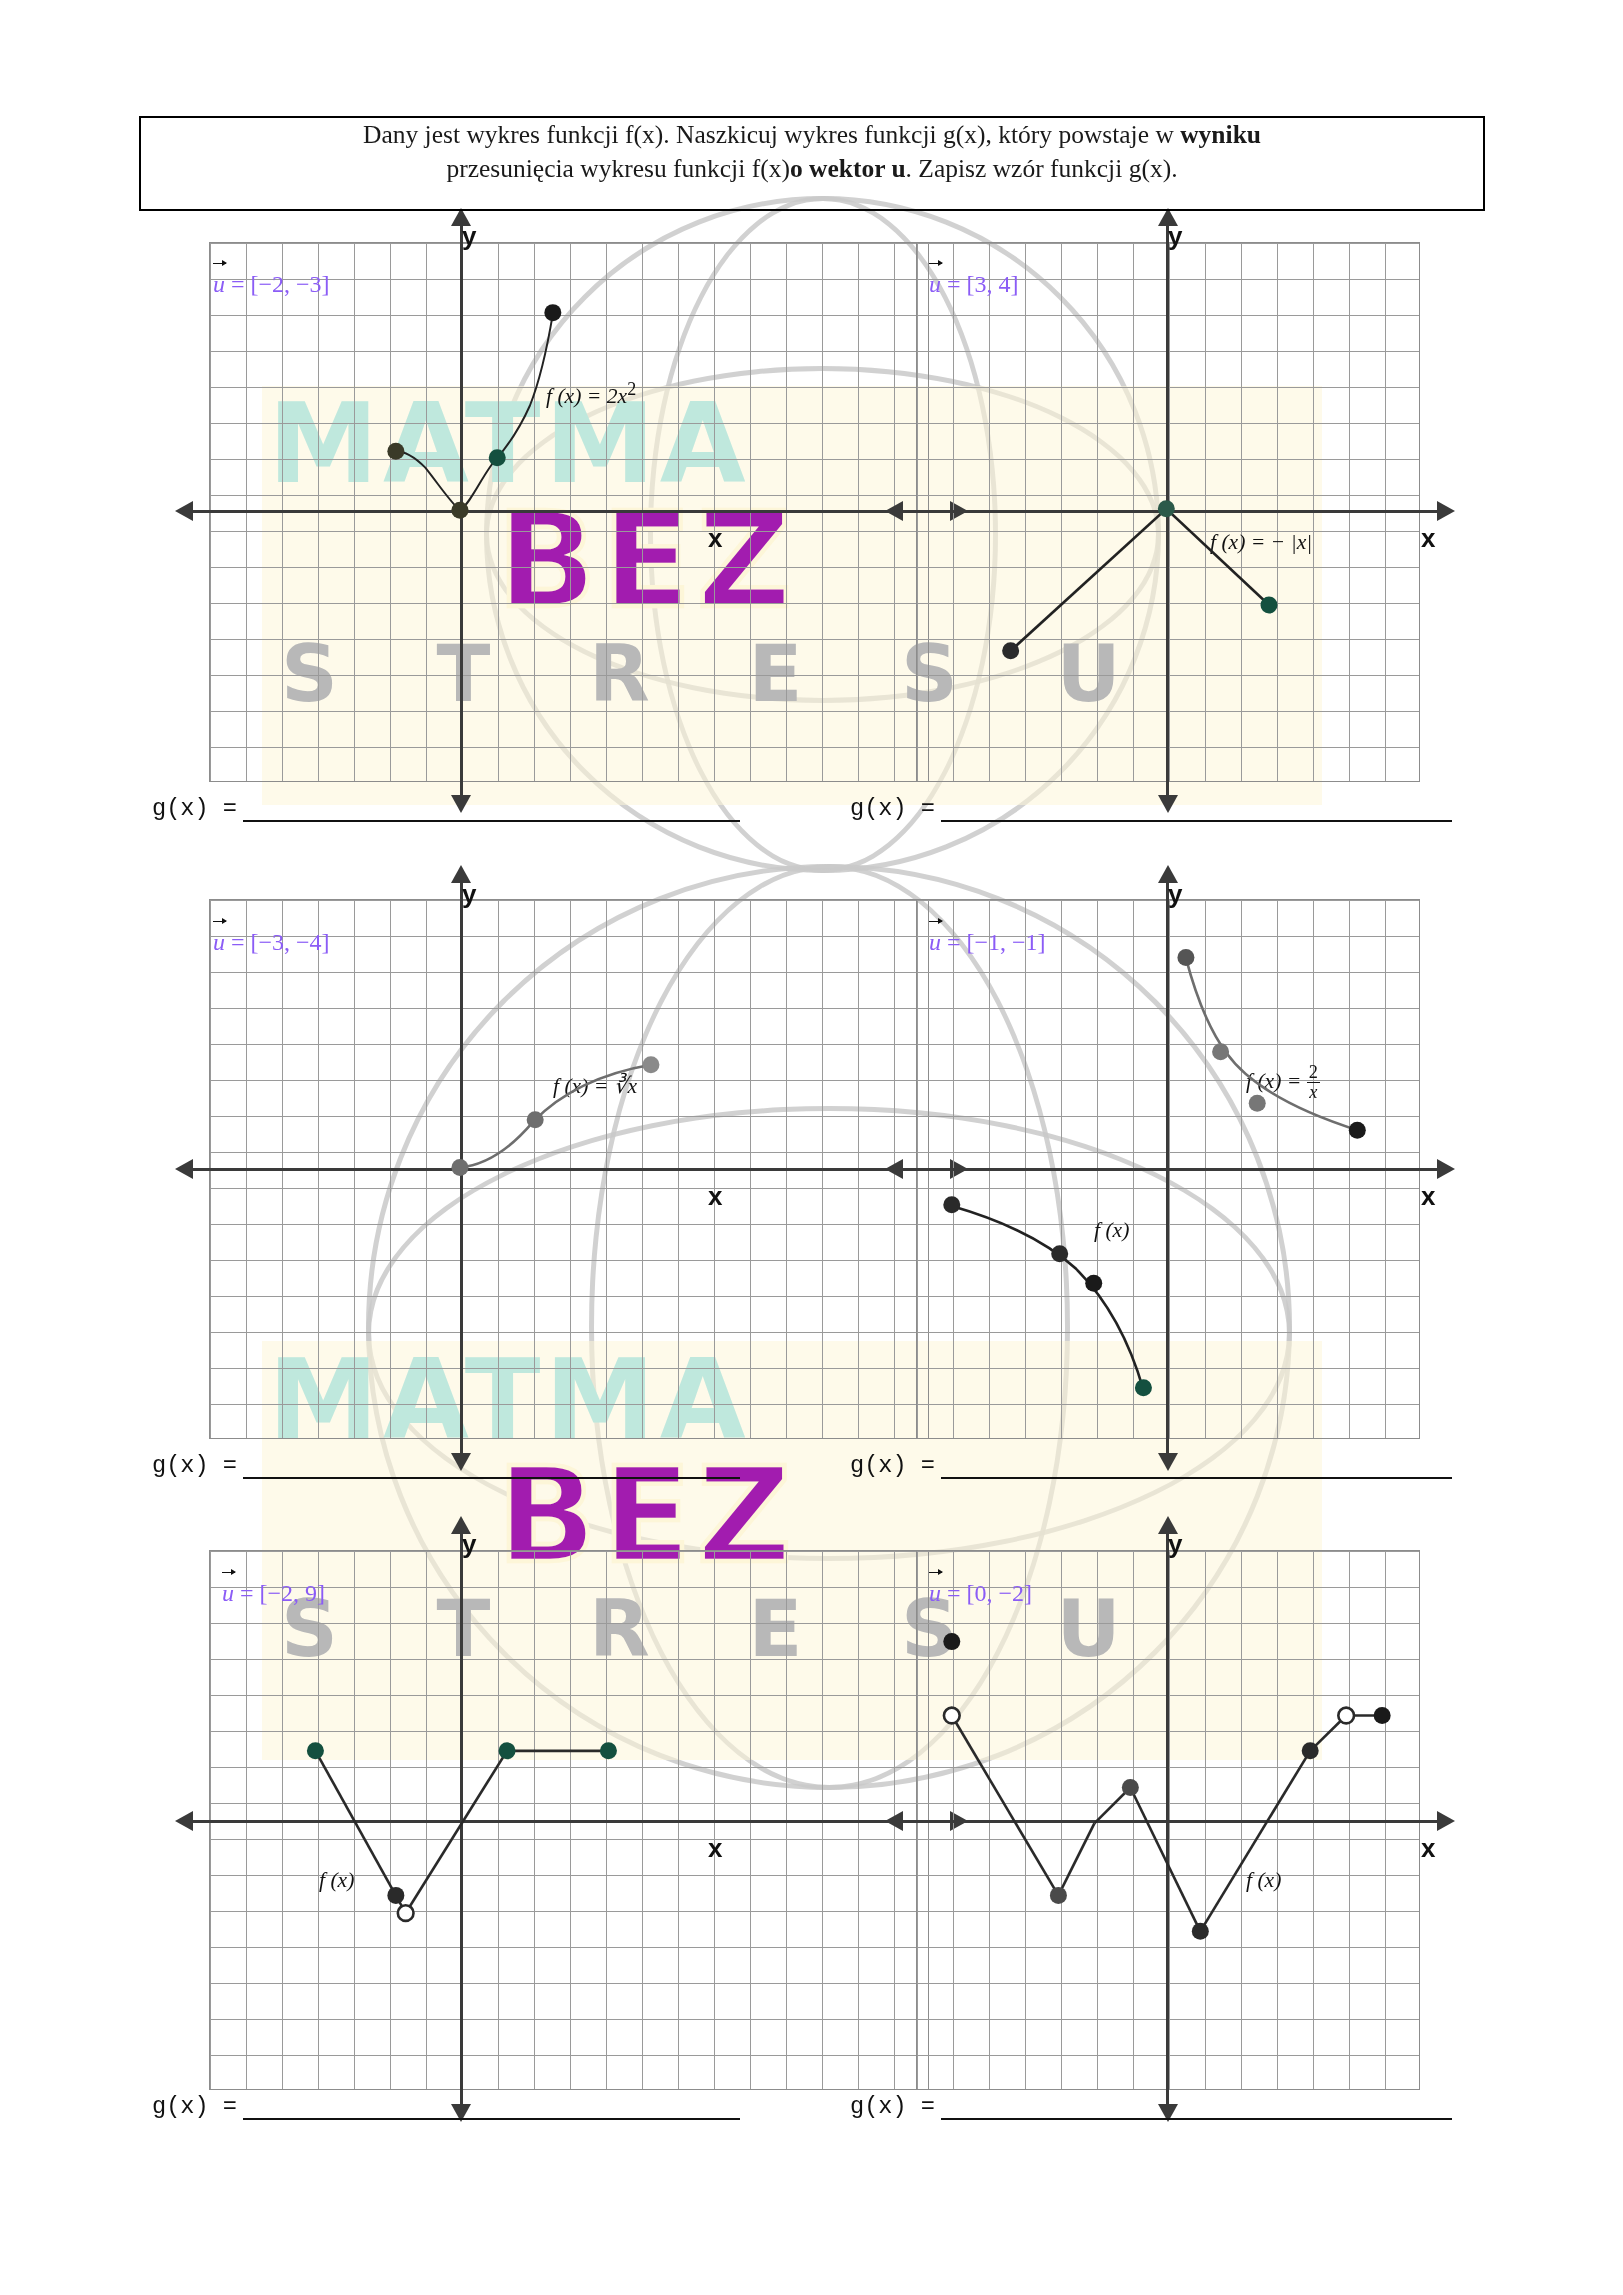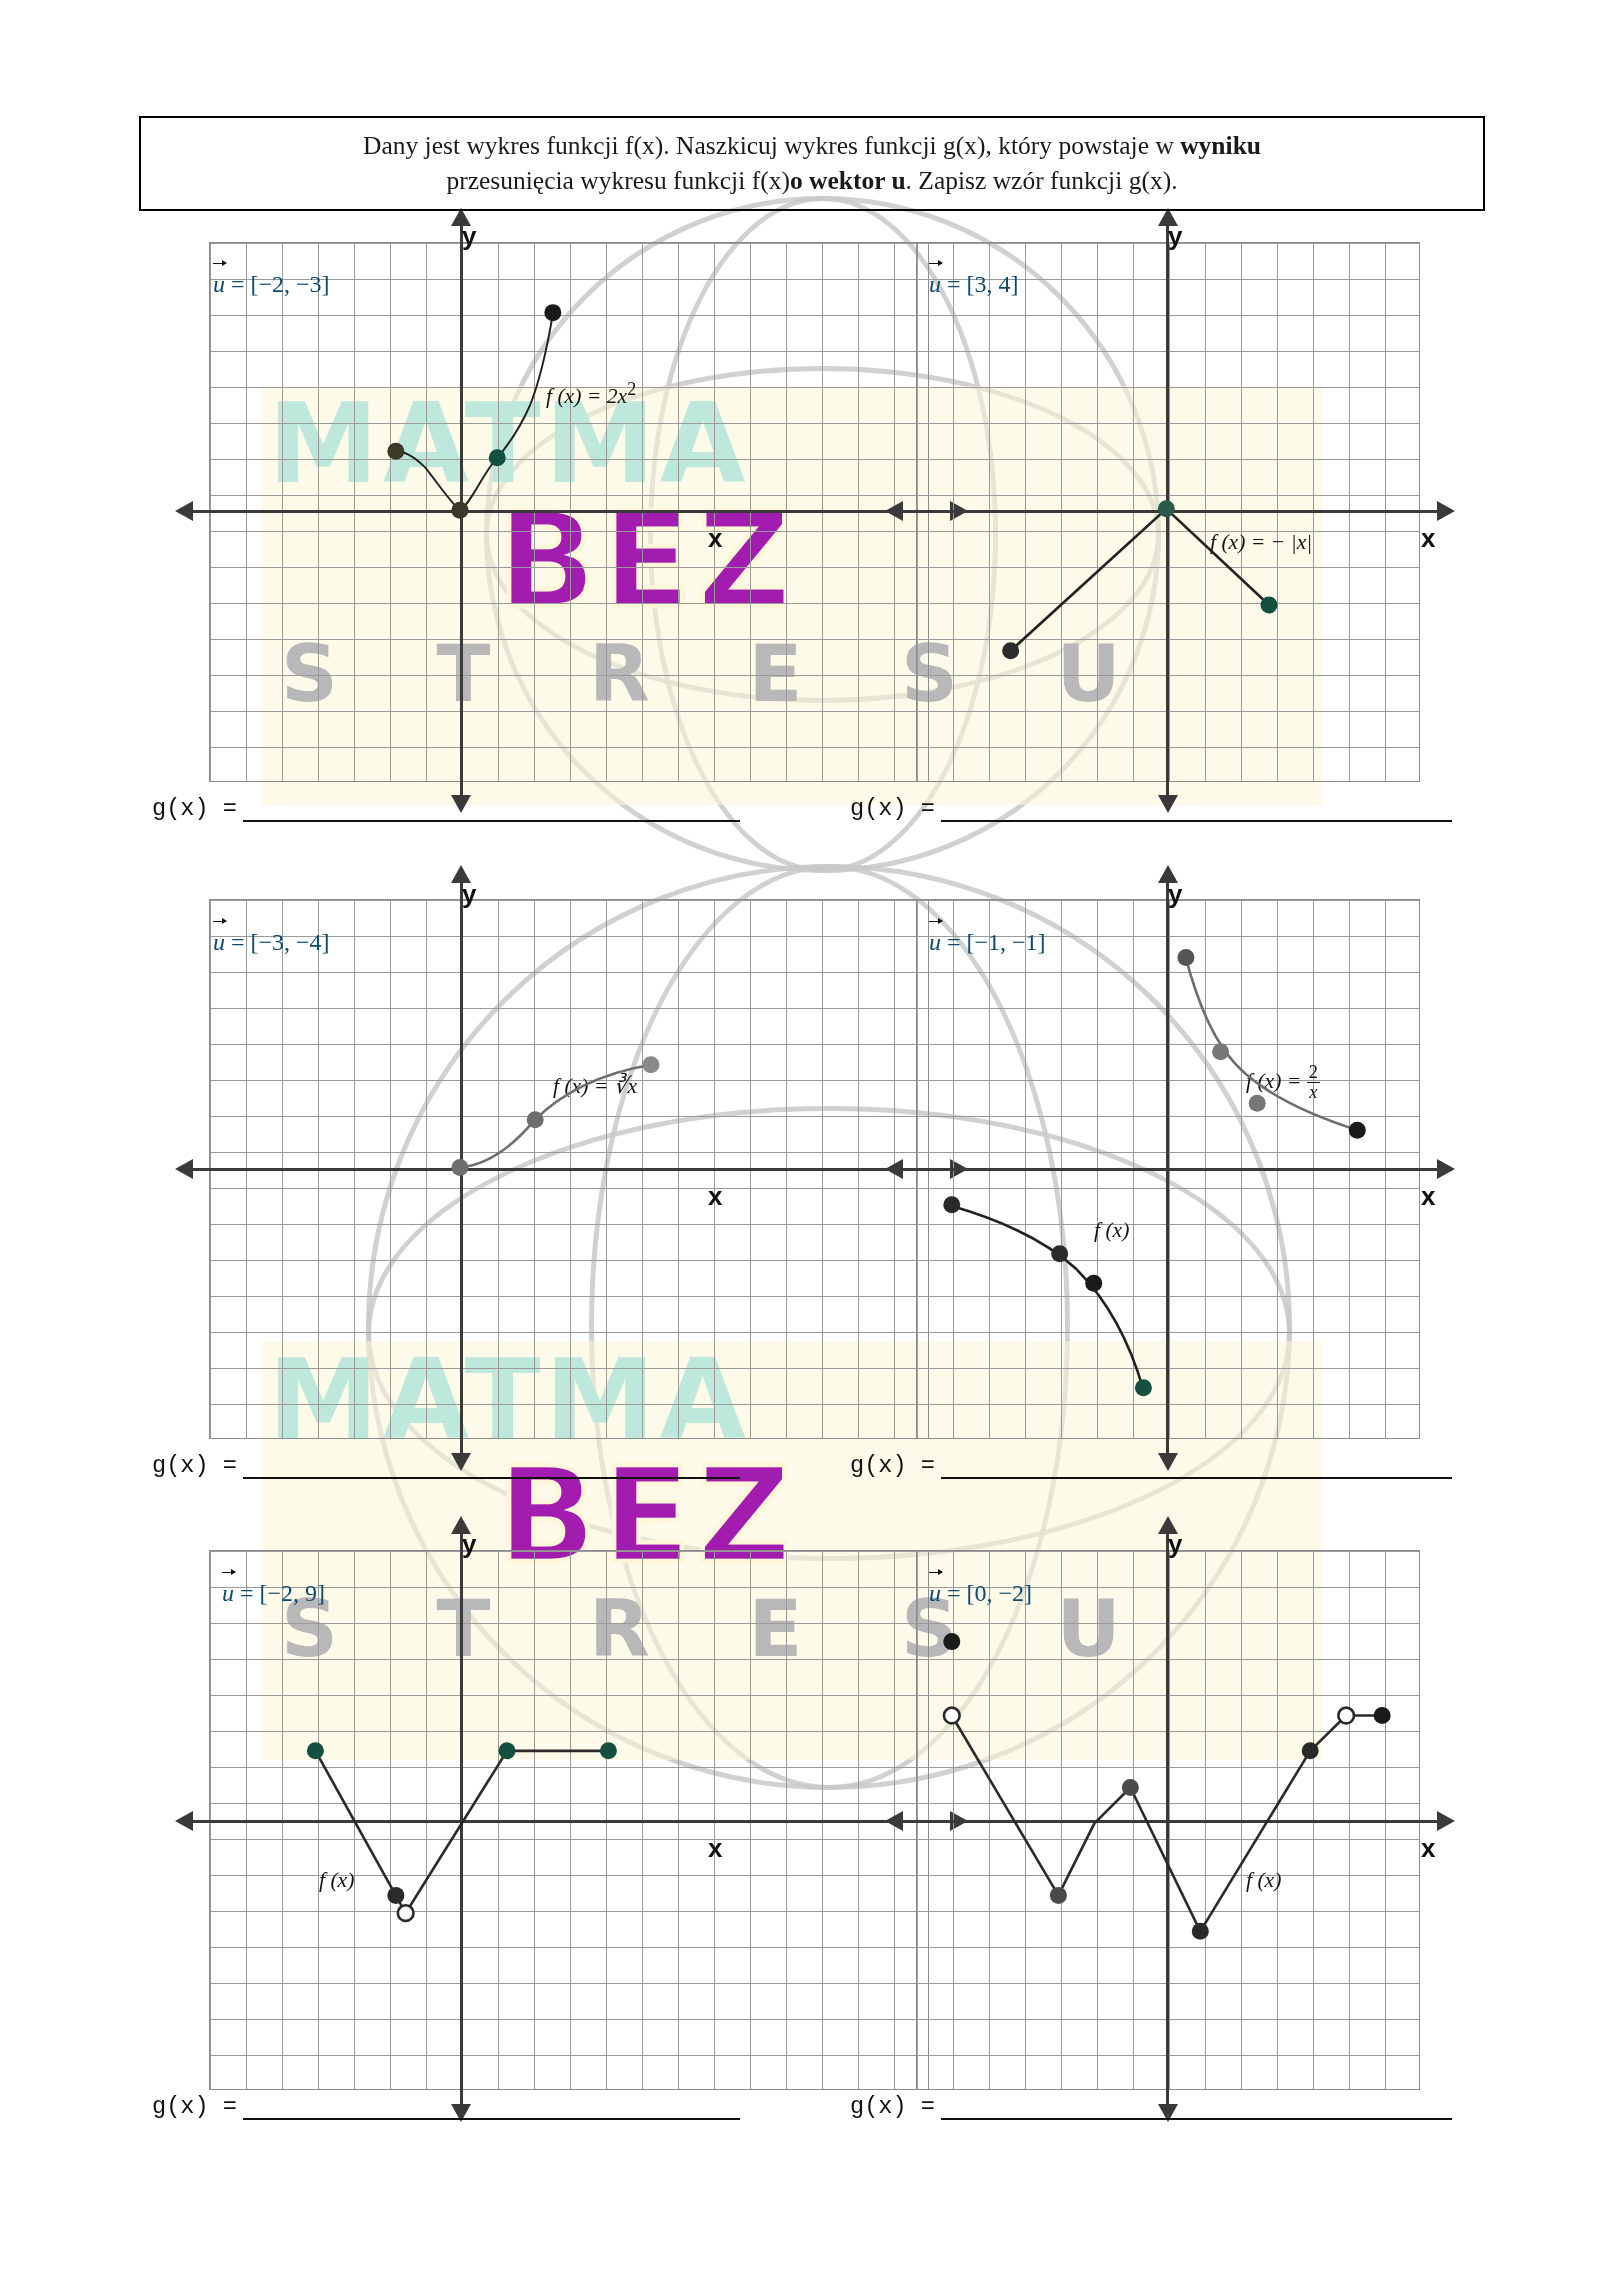--- a/index.html
+++ b/index.html
@@ -67,21 +67,20 @@
     top: 116px;
     width: 1346px;
     height: 95px;
     border: 2px solid #000;
     box-sizing: border-box;
     z-index: 5;
     background: transparent;
     display: flex;
     flex-direction: column;
     align-items: center;
-    justify-content: center;
   }
   .header-line {
     font-size: 25.5px;
     color: #1a1a1a;
     line-height: 1.35;
     text-align: center;
   }
   .header-line .b { font-weight: 700; }
 
   
@@ -131,21 +130,21 @@
   .axis-label {
     position: absolute;
     font-size: 26px;
     font-weight: 700;
     color: #111;
     font-family: "Liberation Sans", sans-serif;
   }
   .vector-label {
     position: absolute;
     font-size: 24px;
-    color: #0c4a6e;
+    color: #8b5cf6;
     white-space: nowrap;
     font-family: "Liberation Serif", serif;
   }
   .vec-arrow {
     position: relative;
     display: inline-block;
   }
   .vec-arrow::before {
     content: "";
     position: absolute;

